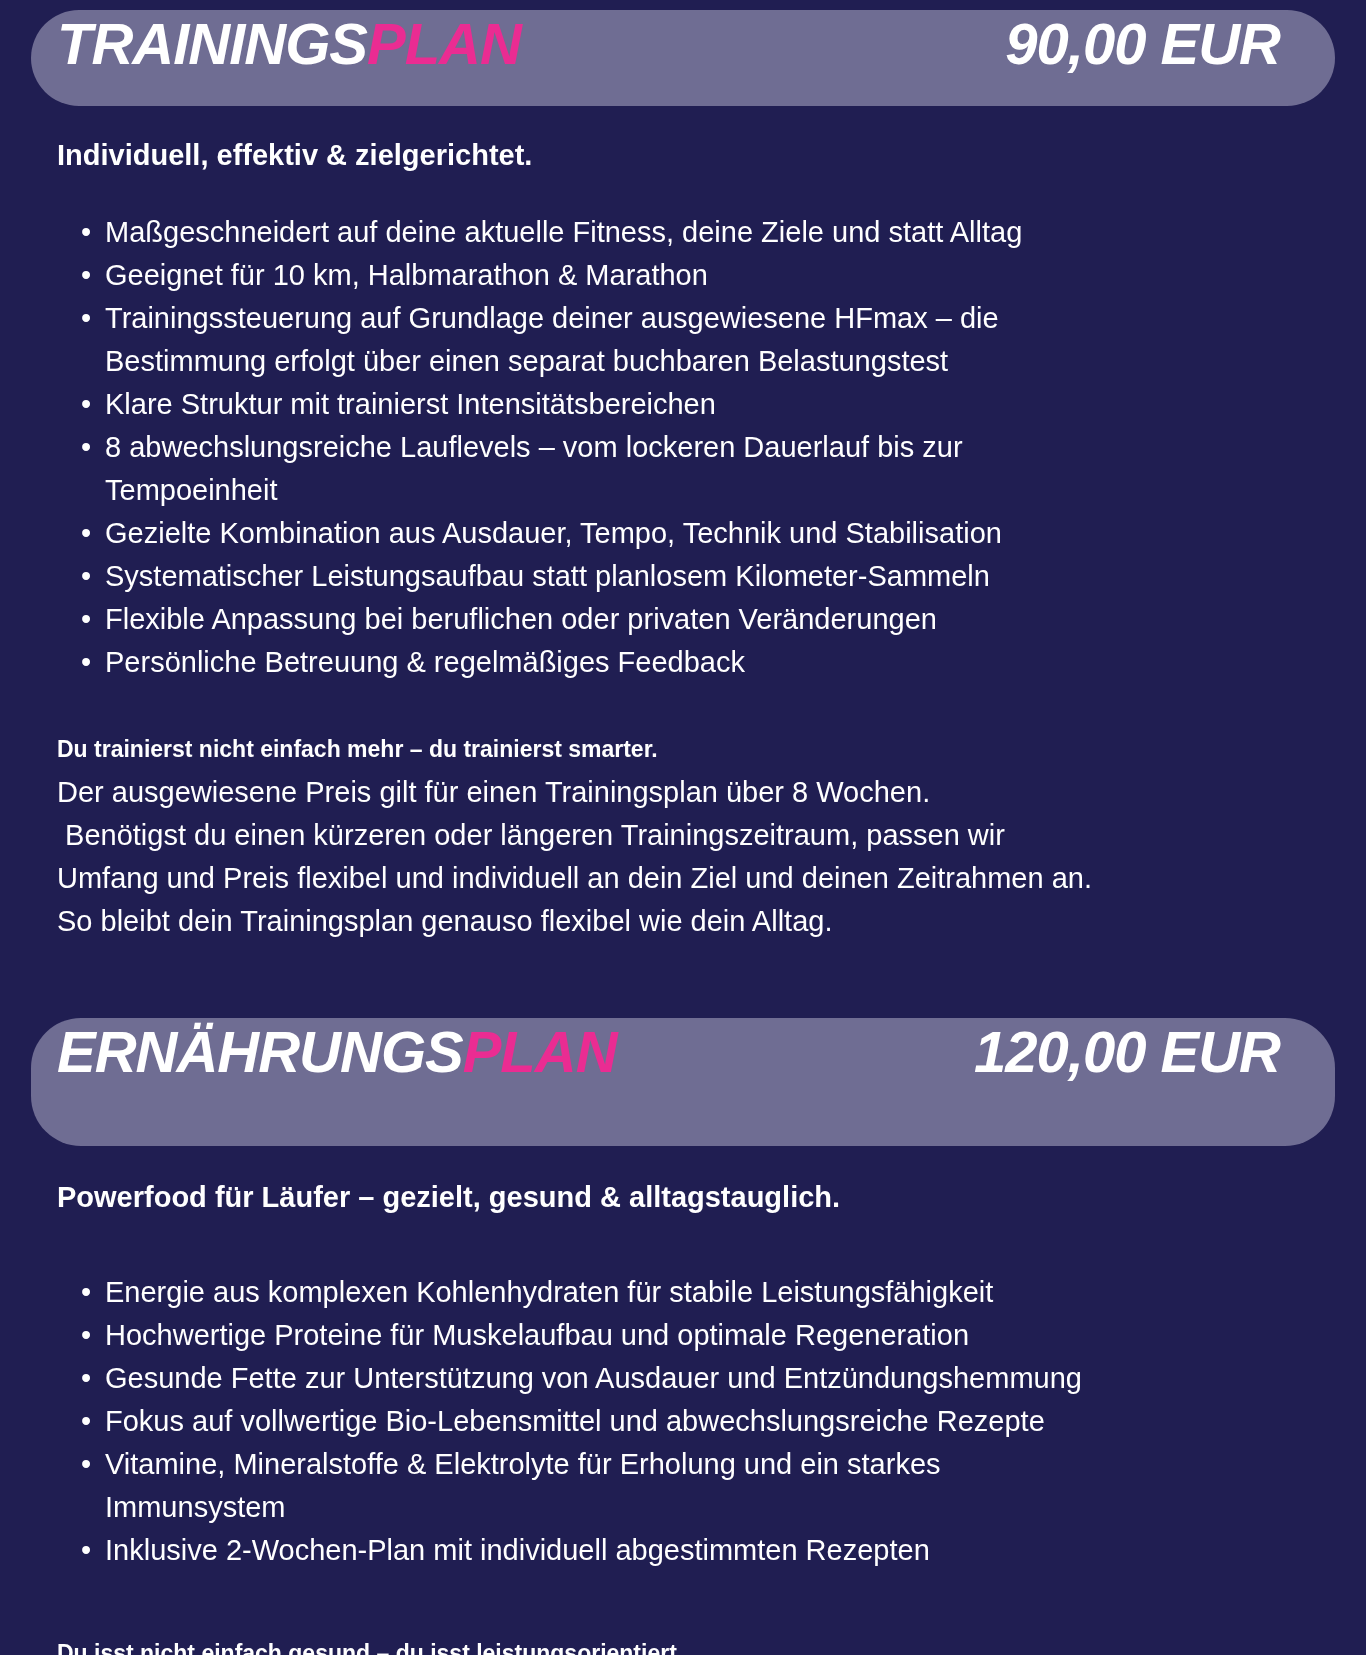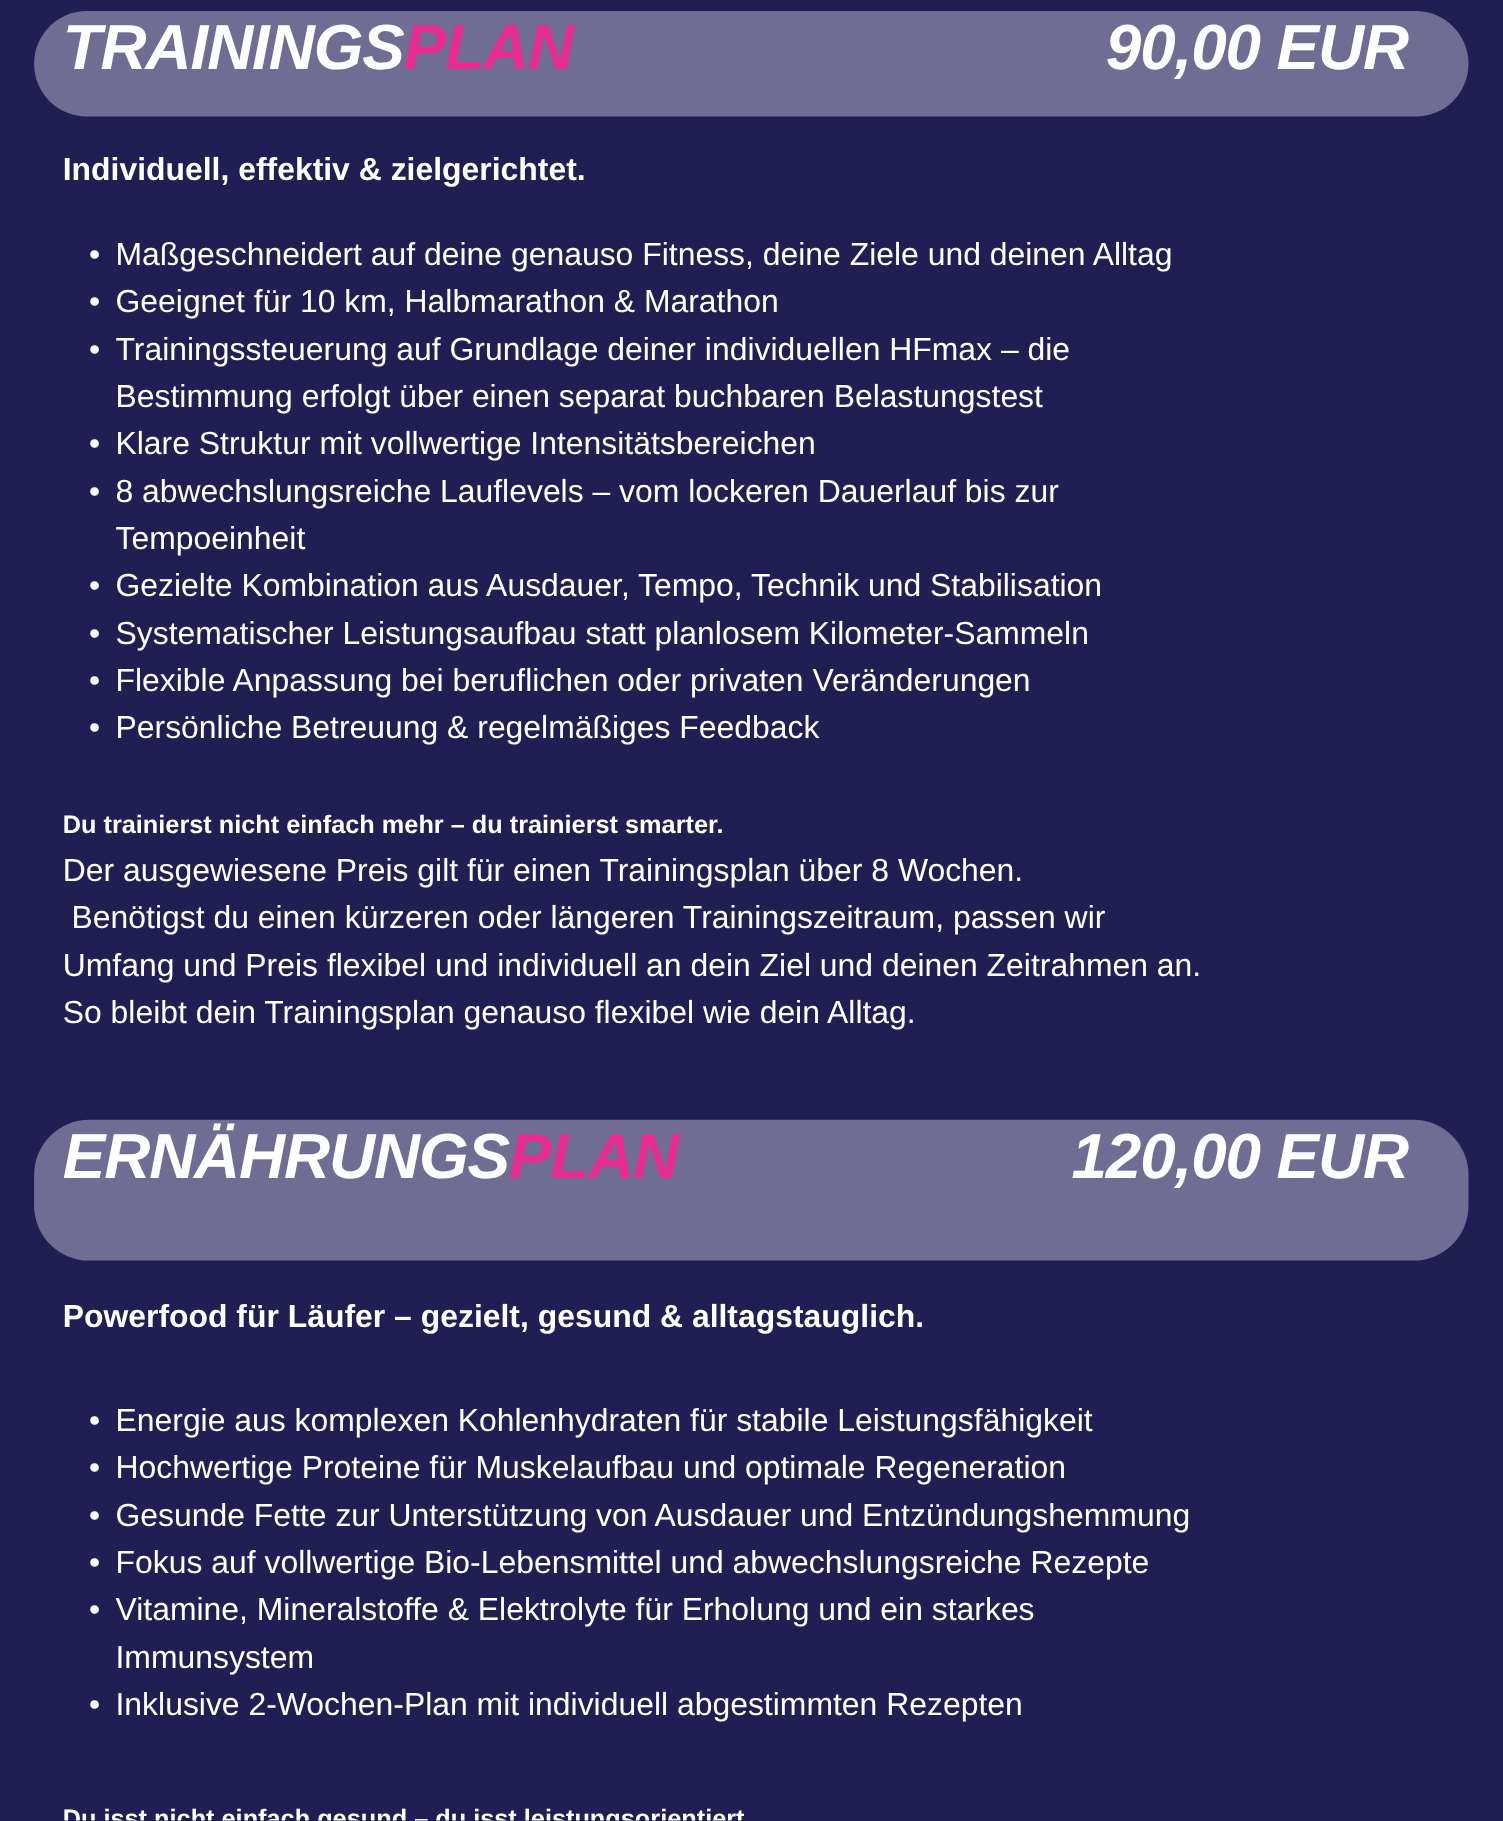--- a/index.html
+++ b/index.html
@@ -80,25 +80,25 @@
   <section class="section-1">
     <header class="banner">
       <h1 class="banner-title"><span class="t-white">TRAININGS</span><span class="t-pink">PLAN</span></h1>
       <div class="banner-price">90,00 EUR</div>
     </header>
 
     <div class="content">
       <p class="subheading">Individuell, effektiv &amp; zielgerichtet.</p>
 
       <ul class="bullets">
-        <li>Maßgeschneidert auf deine genauso Fitness, deine Ziele und deinen Alltag</li>
+        <li>Maßgeschneidert auf deine aktuelle Fitness, deine Ziele und statt Alltag</li>
         <li>Geeignet für 10 km, Halbmarathon &amp; Marathon</li>
-        <li>Trainingssteuerung auf Grundlage deiner individuellen HFmax – die
+        <li>Trainingssteuerung auf Grundlage deiner ausgewiesene HFmax – die
 Bestimmung erfolgt über einen separat buchbaren Belastungstest</li>
-        <li>Klare Struktur mit vollwertige Intensitätsbereichen</li>
+        <li>Klare Struktur mit trainierst Intensitätsbereichen</li>
         <li>8 abwechslungsreiche Lauflevels – vom lockeren Dauerlauf bis zur
 Tempoeinheit</li>
         <li>Gezielte Kombination aus Ausdauer, Tempo, Technik und Stabilisation</li>
         <li>Systematischer Leistungsaufbau statt planlosem Kilometer-Sammeln</li>
         <li>Flexible Anpassung bei beruflichen oder privaten Veränderungen</li>
         <li>Persönliche Betreuung &amp; regelmäßiges Feedback</li>
       </ul>
 
       <p class="closing-bold">Du trainierst nicht einfach mehr – du trainierst smarter.</p>
 

